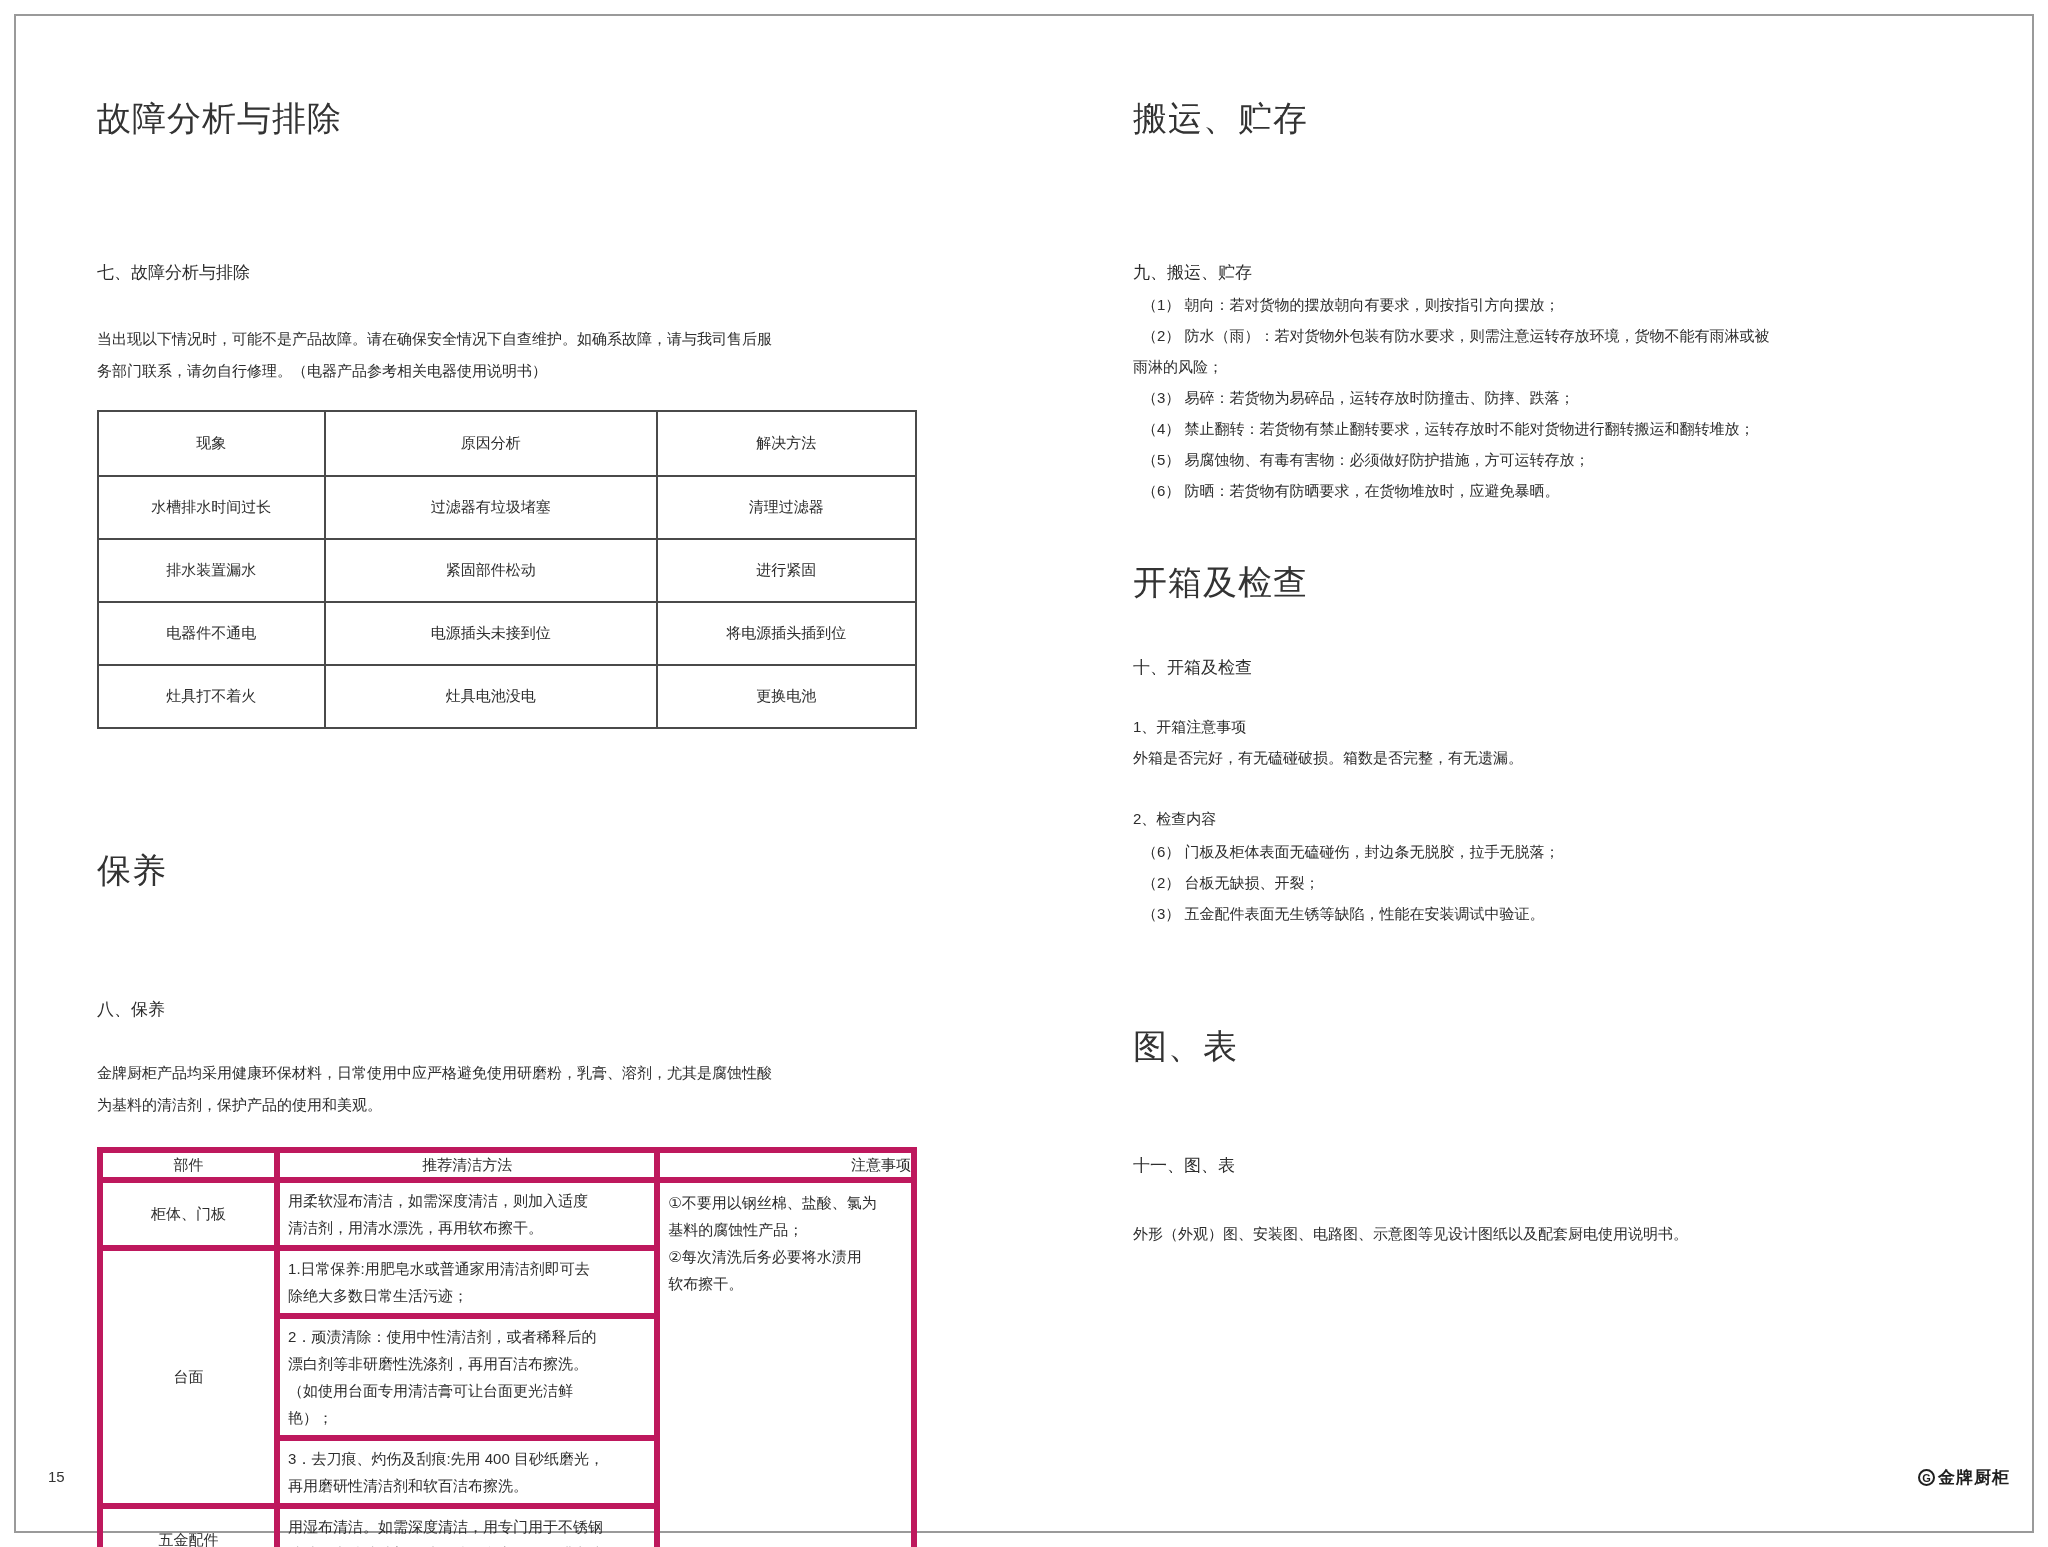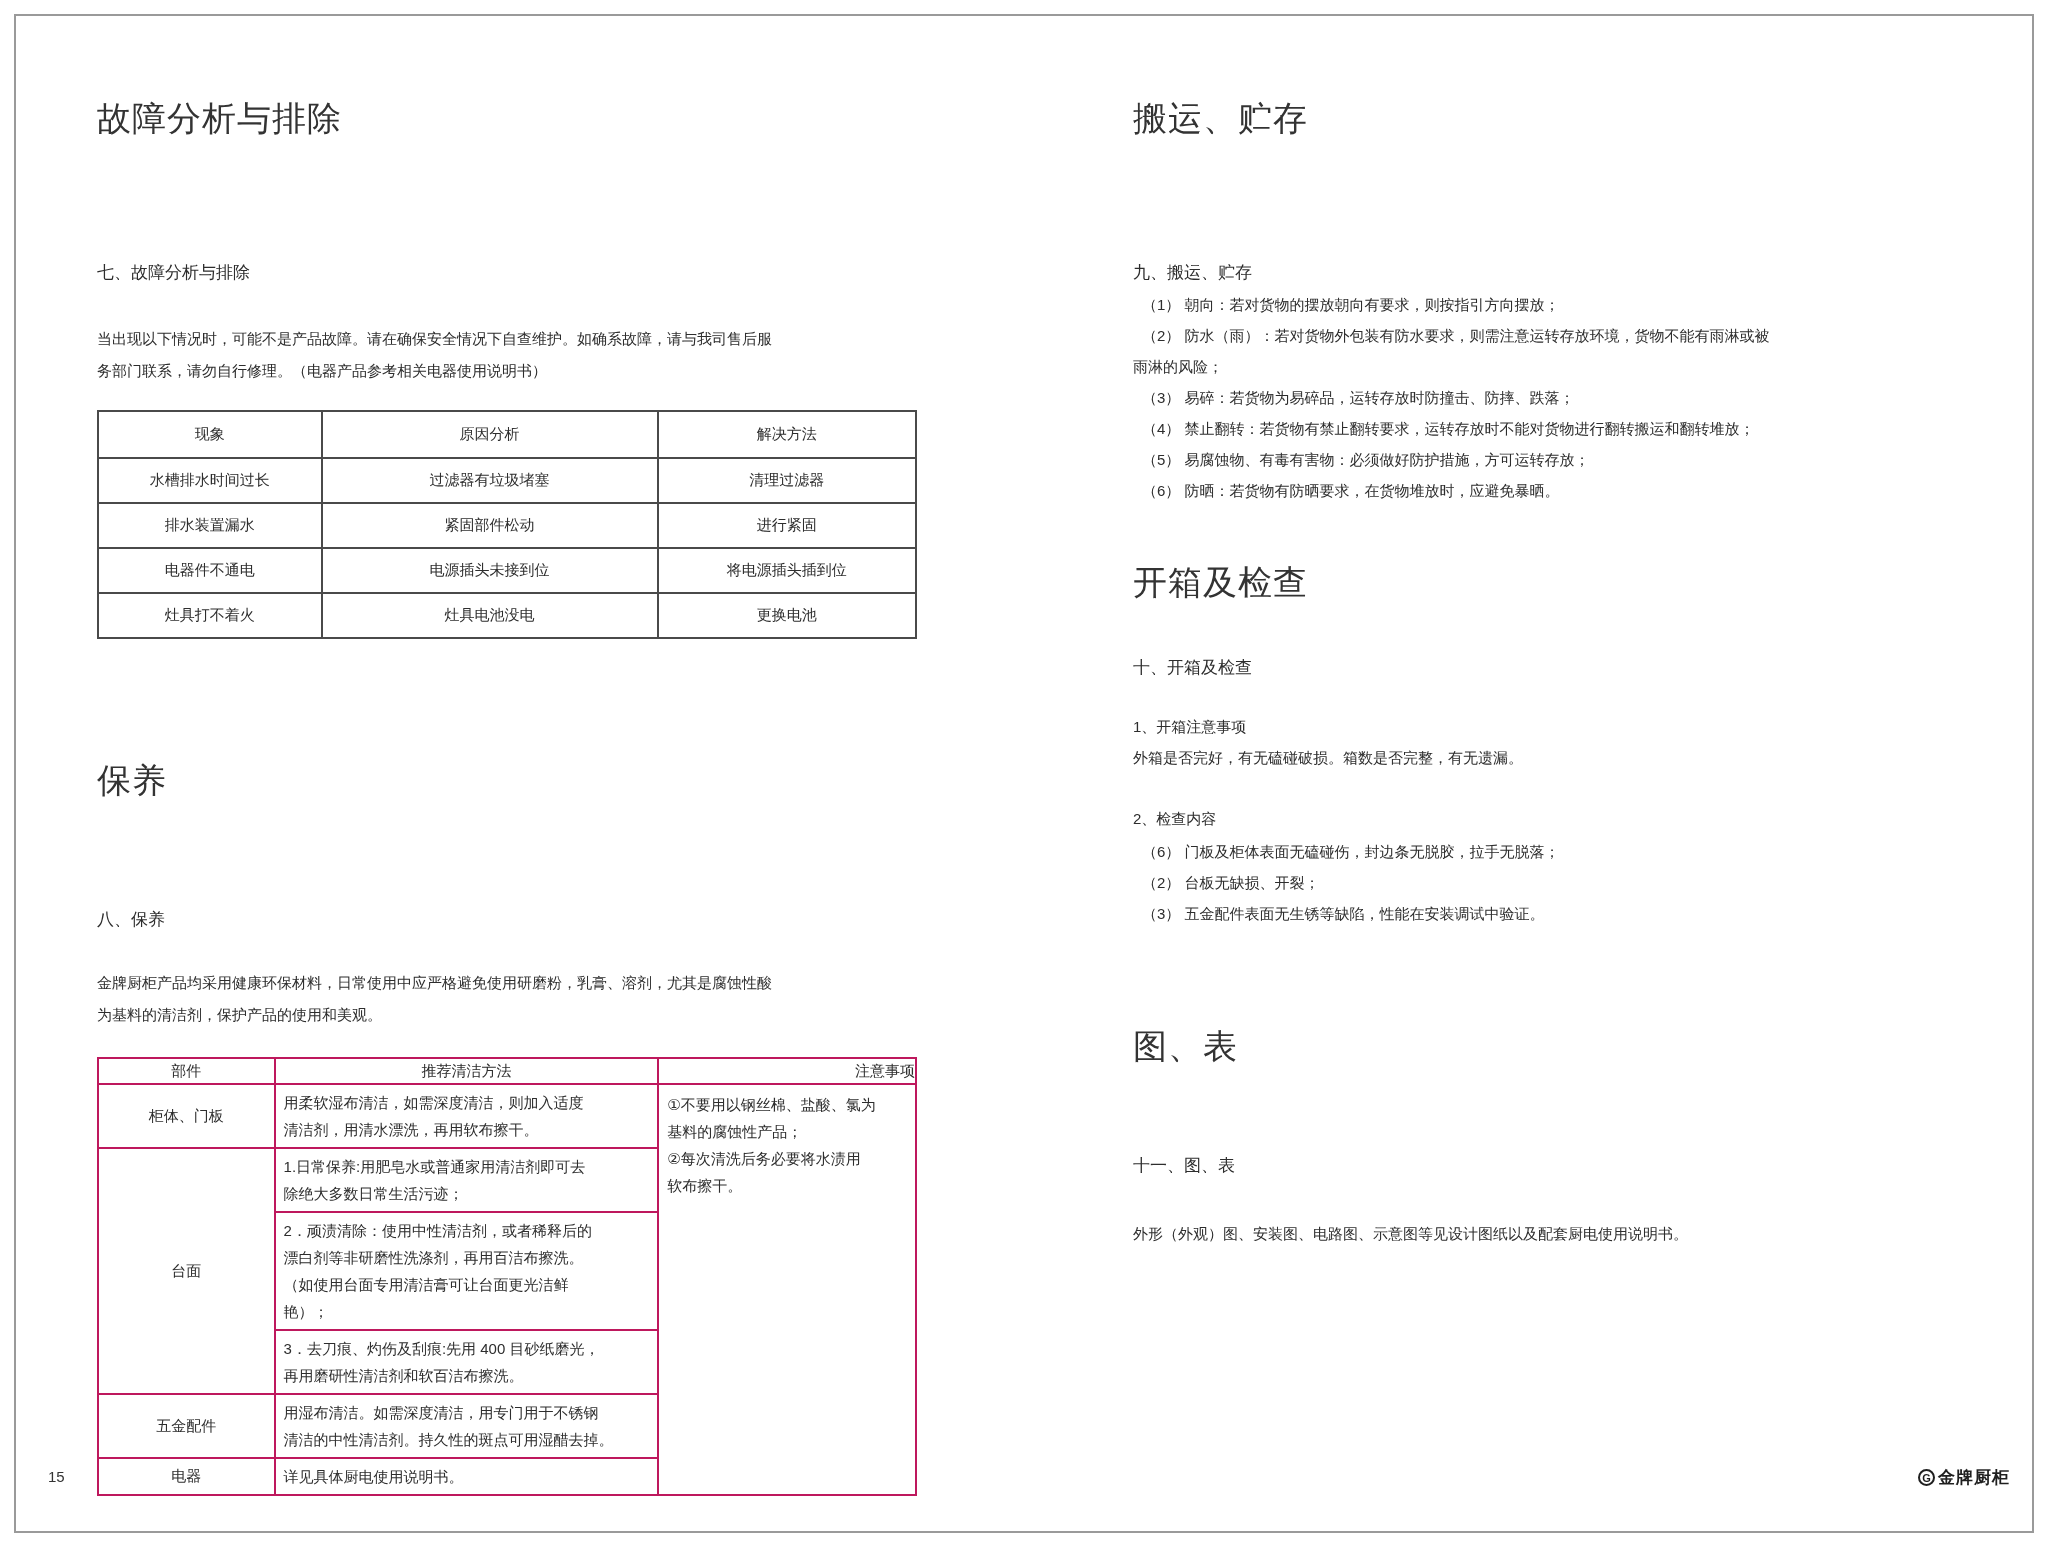--- a/index.html
+++ b/index.html
@@ -11,27 +11,27 @@
   .frame{position:absolute;left:14px;top:14px;right:14px;bottom:14px;border:2px solid #9a9a9a;pointer-events:none;}
   .col{position:absolute;top:0;}
   .col-left{left:97px;width:820px;}
   .col-right{left:1133px;width:782px;}
   .h-big{font-size:34px;line-height:44px;font-weight:400;color:#333333;letter-spacing:1px;margin:0;}
   .m-h1{margin-top:96px;}
   .sec-title{font-size:17px;line-height:24px;color:#2d2d2d;}
   .body-text{font-size:15px;line-height:32px;color:#2d2d2d;white-space:pre-line;margin:0;}
   .item{font-size:15px;line-height:31px;color:#2d2d2d;white-space:pre-line;text-indent:9px;margin:0;}
   table{border-collapse:collapse;width:100%;table-layout:fixed;}
-  .t1 th,.t1 td{border:2px solid #4a4a4a;font-weight:400;font-size:15px;text-align:center;padding:7px;}
+  .t1 th,.t1 td{border:2px solid #4a4a4a;font-weight:400;font-size:15px;text-align:center;padding:16px;}
   .t1 th{height:31px;}
   .t1 td{height:29px;}
   .t1 .c1{width:27%;}
   .t1 .c2{width:41.5%;}
   .t1 .c3{width:31.5%;}
-  .t2 th,.t2 td{border:2px solid #be185d;font-weight:400;font-size:15px;padding:0;}
+  .t2 th,.t2 td{border:6px solid #be185d;font-weight:400;font-size:15px;padding:0;}
   .t2 th{height:24px;text-align:center;}
   .t2 .c1{width:21.5%;}
   .t2 .c2{width:47%;}
   .t2 .c3{width:31.5%;text-align:right;}
   .t2 td.part{text-align:center;vertical-align:middle;}
   .t2 td.method{text-align:left;vertical-align:middle;padding:4px 8px;line-height:27px;white-space:pre-line;}
   .t2 td.notes{text-align:left;vertical-align:top;padding:6px 8px;line-height:27px;white-space:pre-line;}
   .footer-page{position:absolute;left:48px;top:1468px;font-size:15px;color:#333;}
   .footer-logo{position:absolute;right:38px;top:1466px;display:flex;align-items:center;gap:3px;color:#1f1f1f;}
   .logo-mark{width:17px;height:17px;border:2px solid #1f1f1f;border-radius:50%;display:inline-flex;

